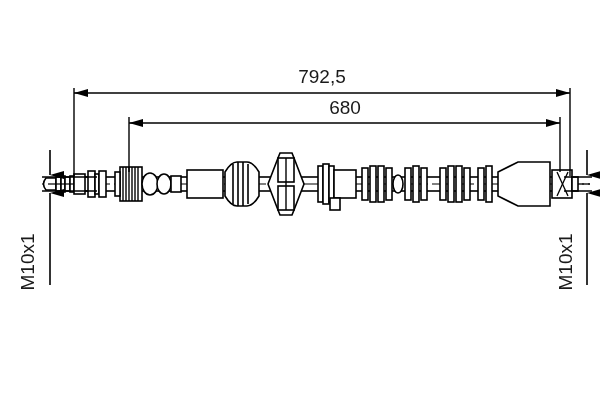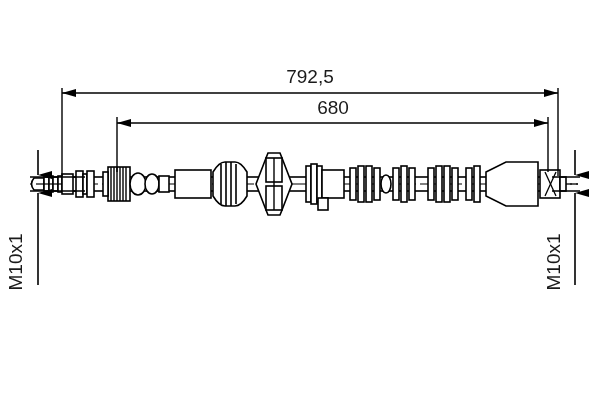--- a/index.html
+++ b/index.html
@@ -11,20 +11,21 @@
     width: 600px;
     height: 400px;
     overflow: hidden;
     font-family: "Liberation Sans", sans-serif;
   }
   #drawing-root {
     position: relative;
     width: 524px;
     height: 400px;
     background: #ffffff;
+    margin-left: 12px;
   }
   svg.tech-drawing {
     display: block;
     width: 600px;
     height: 400px;
   }
   .dim-text {
     font-family: "Liberation Sans", sans-serif;
     font-size: 19px;
     fill: #1a1a1a;

